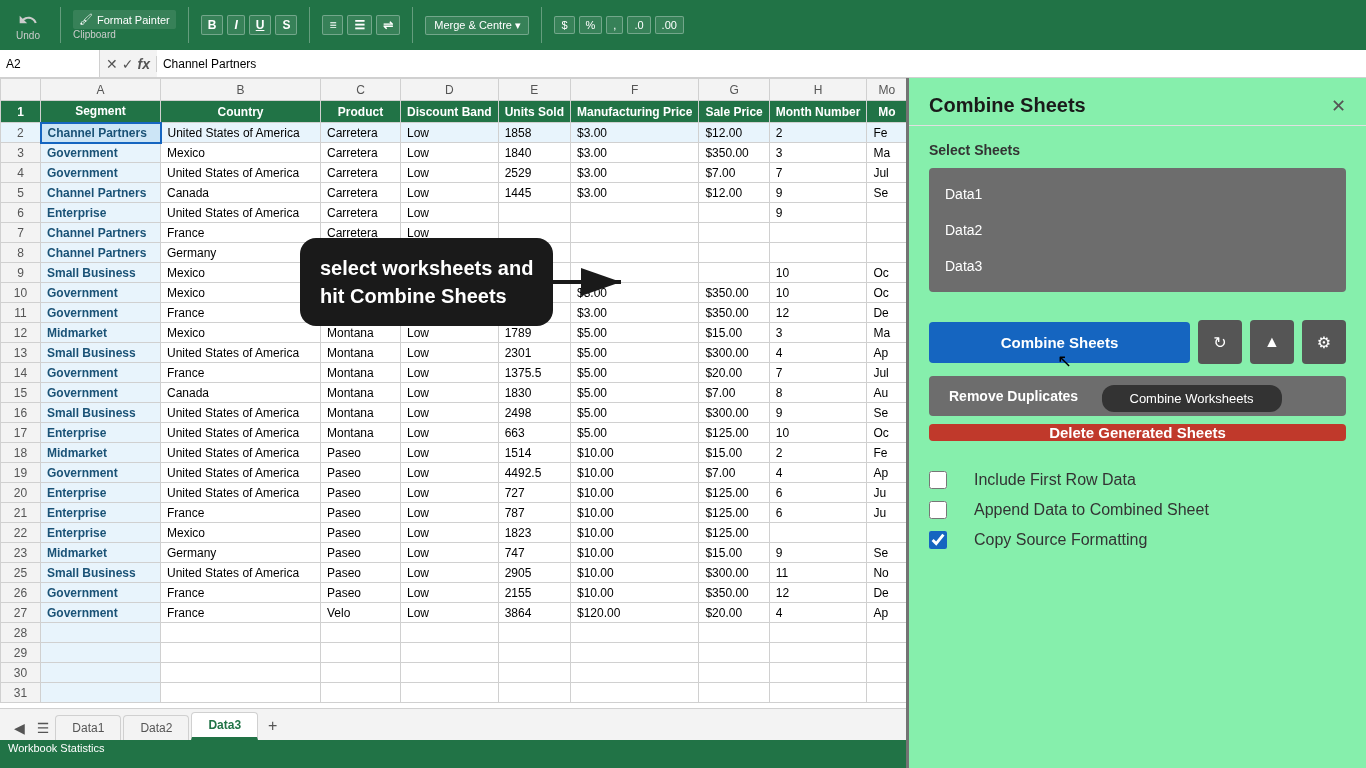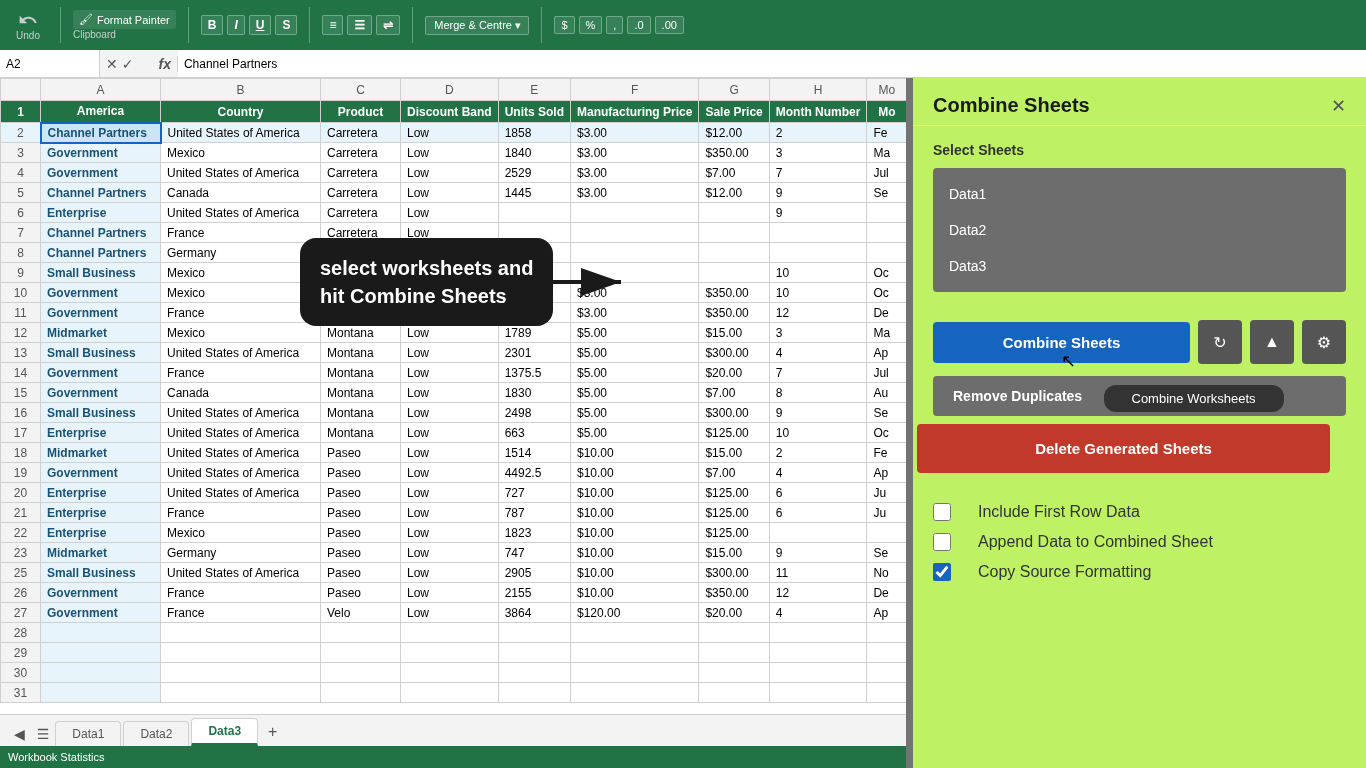--- a/index.html
+++ b/index.html
@@ -61,45 +61,45 @@
     .annotation-arrow { width: 80px; height: 40px; }
 
     
     .tab-bar { height: 32px; background: #f3f3f3; border-top: 1px solid #d0d0d0; display: flex; align-items: flex-end; padding-left: 8px; flex-shrink: 0; }
     .tab-nav-btn { background: none; border: none; cursor: pointer; color: #555; padding: 4px 6px; font-size: 14px; }
     .sheet-tab { padding: 5px 16px; border: 1px solid #d0d0d0; border-bottom: none; border-radius: 4px 4px 0 0; cursor: pointer; font-size: 12px; background: #f3f3f3; color: #555; margin-right: 2px; }
     .sheet-tab.active { background: white; color: #217346; border-bottom: 3px solid #217346; font-weight: 600; }
     .add-sheet-btn { background: none; border: none; cursor: pointer; color: #555; padding: 5px 8px; font-size: 16px; }
 
     
-    .status-bar { height: 22px; background: #217346; color: white; font-size: 11px; display: flex; align-items: center; padding: 8px 8px; flex-shrink: 0; }
-
-    
-    .right-panel { width: 460px; background: #bef264; border-left: 7px solid #737373; display: flex; flex-direction: column; overflow-y: auto; flex-shrink: 0; }
+    .status-bar { height: 22px; background: #217346; color: white; font-size: 11px; display: flex; align-items: flex-end; padding: 14px 8px; flex-shrink: 0; }
+
+    
+    .right-panel { width: 460px; background: #86efac; border-left: 3px solid #737373; display: flex; flex-direction: column; overflow-y: auto; flex-shrink: 0; }
     .panel-header { display: flex; align-items: center; justify-content: space-between; padding: 16px 20px 8px; border-bottom: 1px solid #e0e0e0; }
     .panel-title { font-size: 20px; font-weight: 600; color: #1a1a1a; }
     .panel-close { background: none; border: none; cursor: pointer; font-size: 18px; color: #555; }
 
     .panel-section { padding: 16px 20px; }
     .section-label { font-size: 14px; font-weight: 600; color: #333; margin-bottom: 10px; }
 
     .sheet-list { background: #6d6d6d; border-radius: 4px; padding: 8px 0; min-height: 120px; }
     .sheet-list-item { padding: 10px 16px; color: white; font-size: 14px; cursor: pointer; }
 
     .action-buttons { padding: 12px 20px; display: flex; align-items: center; gap: 8px; position: relative; }
     .btn-combine { background: #1565c0; color: white; border: none; padding: 12px 20px; border-radius: 4px; font-size: 15px; font-weight: 600; cursor: pointer; flex: 1; }
     .btn-icon { background: #555; color: white; border: none; padding: 10px 12px; border-radius: 4px; cursor: pointer; font-size: 16px; width: 44px; height: 44px; display: flex; align-items: center; justify-content: center; }
     .btn-icon.gear { background: #555; }
 
     .tooltip-box { position: absolute; bottom: -36px; left: 50%; transform: translateX(-20%); background: #333; color: white; padding: 6px 28px; border-radius: 12px; font-size: 13px; white-space: nowrap; z-index: 10; }
 
     .cursor-icon { position: absolute; bottom: 4px; left: 148px; font-size: 18px; z-index: 20; }
 
     .btn-remove { background: #6d6d6d; color: white; border: none; padding: 12px 20px; border-radius: 4px; font-size: 14px; font-weight: 600; cursor: pointer; margin: 0 20px 8px; display: block; width: calc(100% - 40px); text-align: left; }
-    .btn-delete { background: #c0392b; color: white; border: none; padding: 16px 20px; border-radius: 4px; font-size: 15px; font-weight: 600; cursor: pointer; margin: 0 4px 16px; display: block; width: calc(100% - 40px); text-align: center; }
+    .btn-delete { background: #c0392b; color: white; border: none; padding: 0 20px; border-radius: 4px; font-size: 15px; font-weight: 600; cursor: pointer; margin: 0 20px 16px; display: block; width: calc(100% - 40px); text-align: center; }
 
     .options-section { padding: 8px 20px 16px; }
     .option-row { display: flex; align-items: center; gap: 10px; padding: 6px 0; }
     .option-checkbox { width: 18px; height: 18px; cursor: pointer; }
     .option-label { font-size: 16px; color: #333; margin-left: 17px; }
     .option-checkbox.checked { accent-color: #1565c0; }
   </style>
 </head>
 <body>
 
@@ -146,21 +146,21 @@
   </div>
 </div>
 
 <div class="formula-bar">
   <div class="cell-ref-box">
     <span>A2</span>
   </div>
   <div class="formula-icons">
     <span class="formula-icon">✕</span>
     <span class="formula-icon">✓</span>
-    <span class="formula-icon" style="font-style:italic;font-weight:bold;margin-left:21px;">fx</span>
+    <span class="formula-icon" style="font-style:italic;font-weight:bold;">fx</span>
   </div>
   <input class="formula-input" value="Channel Partners" style="">
 </div>
 
 <div class="main-area">
 
   <div class="spreadsheet">
     <div class="sheet-table-wrapper">
       <table>
         <thead>
@@ -171,21 +171,21 @@
             <th style="min-width:80px;">C</th>
             <th style="min-width:90px;">D</th>
             <th style="min-width:70px;">E</th>
             <th style="min-width:120px;">F</th>
             <th style="min-width:70px;">G</th>
             <th style="min-width:80px;">H</th>
             <th style="min-width:40px;">Mo</th>
           </tr>
           <tr class="header-row">
             <th class="row-header">1</th>
-            <th>America</th>
+            <th>Segment</th>
             <th>Country</th>
             <th>Product</th>
             <th>Discount Band</th>
             <th>Units Sold</th>
             <th>Manufacturing Price</th>
             <th>Sale Price</th>
             <th>Month Number</th>
             <th>Mo</th>
           </tr>
         </thead>

